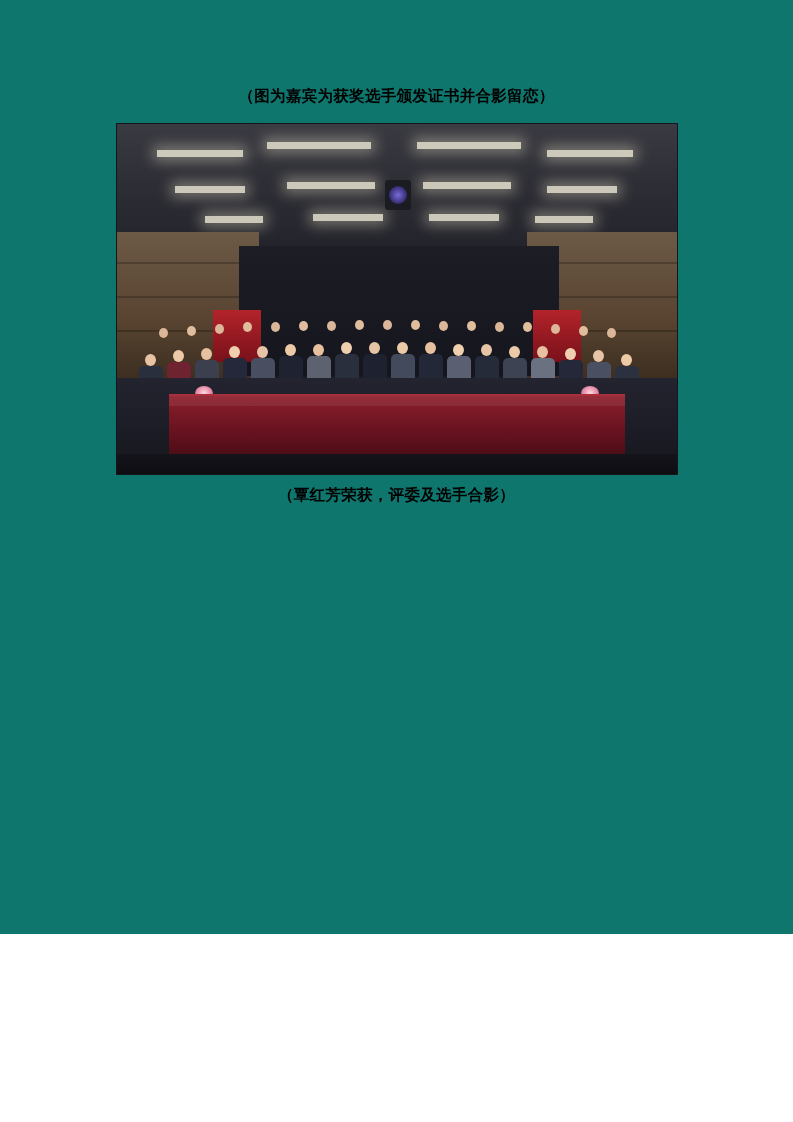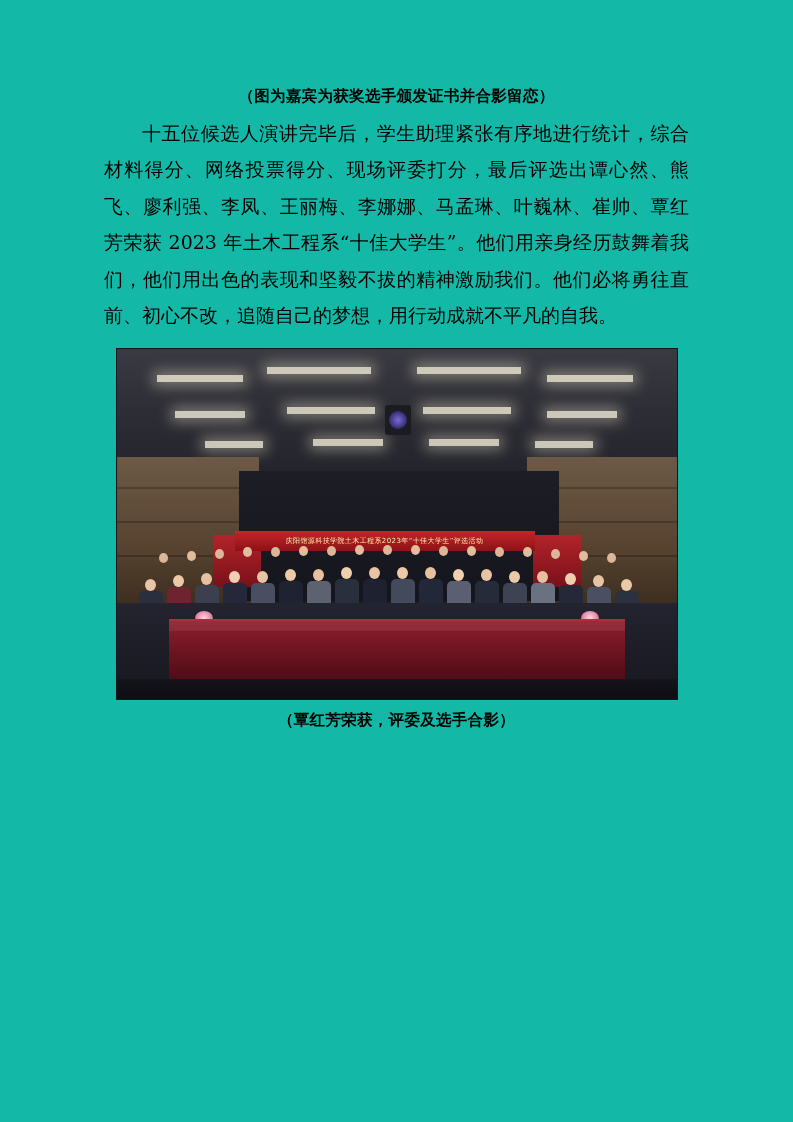--- a/index.html
+++ b/index.html
@@ -13,22 +13,22 @@
     font-family: "Liberation Serif", "DejaVu Serif", serif;
     color: #000000;
     position: relative;
     overflow: hidden;
   }
   .page {
     position: absolute;
     left: 0;
     top: 0;
     width: 793px;
-    height: 1122px;
-    background: #14b8a6;
+    height: 934px;
+    background: #0f766e;
   }
   .content {
     position: absolute;
     left: 104px;
     top: 84px;
     width: 585px;
   }
   .caption {
     text-align: center;
     font-size: 15.5px;
@@ -136,21 +136,20 @@
   }
 </style>
 </head>
 <body>
 
 <div class="page">
   <div class="content">
 
     <p class="caption">（图为嘉宾为获奖选手颁发证书并合影留恋）</p>
 
-    <p class="para">十五位候选人演讲完毕后，学生助理紧张有序地进行统计，综合材料得分、网络投票得分、现场评委打分，最后评选出谭心然、熊飞、廖利强、李凤、王丽梅、李娜娜、马孟琳、叶巍林、崔帅、覃红芳荣获 2023 年土木工程系“十佳大学生”。他们用亲身经历鼓舞着我们，他们用出色的表现和坚毅不拔的精神激励我们。他们必将勇往直前、初心不改，追随自己的梦想，用行动成就不平凡的自我。</p>
 
     <div class="photo-wrap">
       <div class="photo">
 
         <div class="ph-ceiling"></div>
 
         <div class="ph-ceil-panel" style="left:40px;  top:26px; width:86px;"></div>
         <div class="ph-ceil-panel" style="left:150px; top:18px; width:104px;"></div>
         <div class="ph-ceil-panel" style="left:300px; top:18px; width:104px;"></div>
         <div class="ph-ceil-panel" style="left:430px; top:26px; width:86px;"></div>
@@ -174,21 +173,20 @@
           <div class="ph-wall-stripe" style="top:30px;"></div>
           <div class="ph-wall-stripe" style="top:64px;"></div>
           <div class="ph-wall-stripe" style="top:98px;"></div>
         </div>
 
         <div class="ph-backwall"></div>
 
         <div class="ph-redpanel" style="left:96px;"></div>
         <div class="ph-redpanel" style="right:96px;"></div>
 
-        <div class="ph-banner">庆阳馆源科技学院土木工程系2023年“十佳大学生”评选活动</div>
 
         <div class="ph-crowd">
           <div class="head" style="left:28px;  top:34px; width:11px; height:12px; background:#e8c4a6;"></div>
           <div class="body-sh" style="left:22px; top:46px; width:24px; height:44px; background:#2a2f3d;"></div>
           <div class="head" style="left:56px;  top:30px; width:11px; height:12px; background:#eccaa8;"></div>
           <div class="body-sh" style="left:50px; top:42px; width:24px; height:48px; background:#6f2230;"></div>
           <div class="head" style="left:84px;  top:28px; width:11px; height:12px; background:#e6c09f;"></div>
           <div class="body-sh" style="left:78px; top:40px; width:24px; height:50px; background:#3b3f4e;"></div>
           <div class="head" style="left:112px; top:26px; width:11px; height:12px; background:#efcfae;"></div>
           <div class="body-sh" style="left:106px;top:38px; width:24px; height:52px; background:#24283a;"></div>

